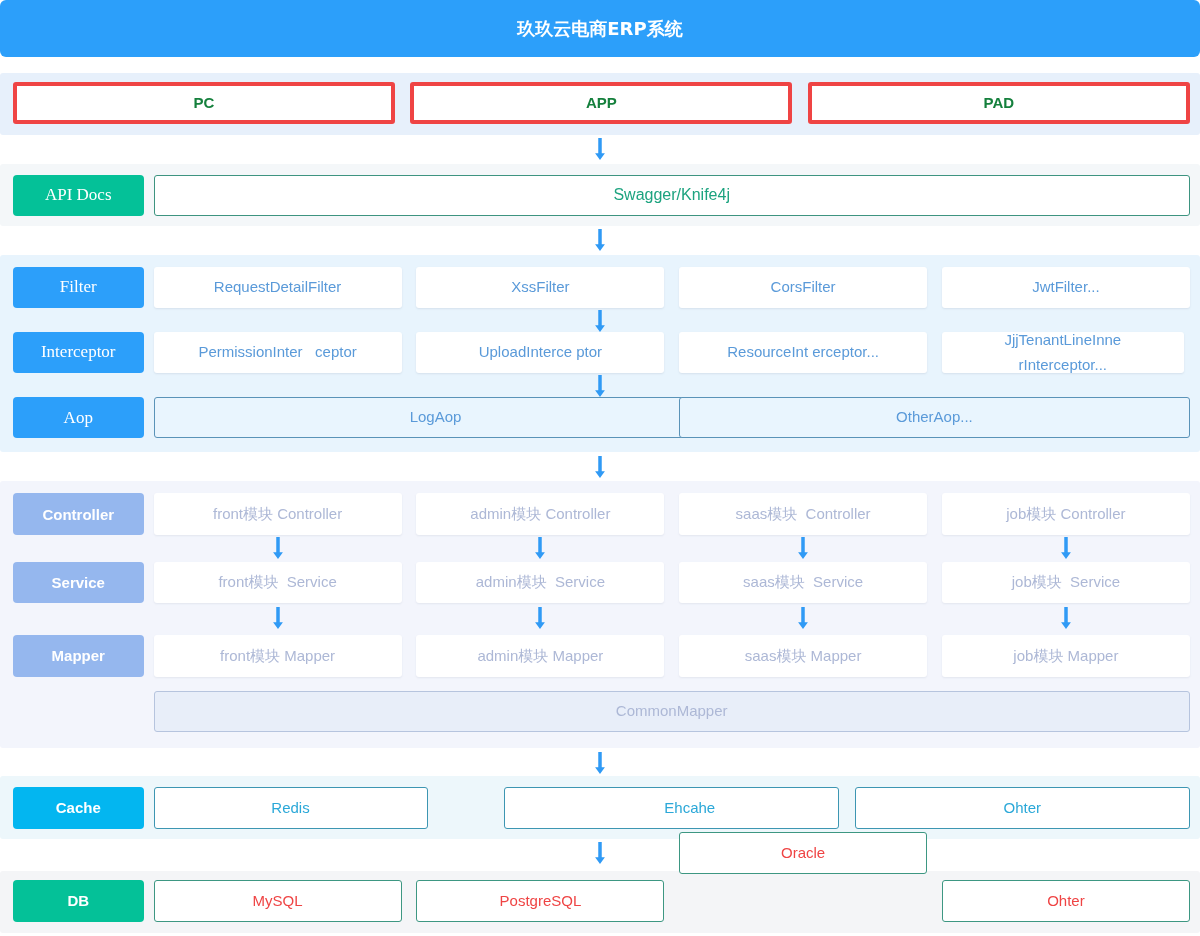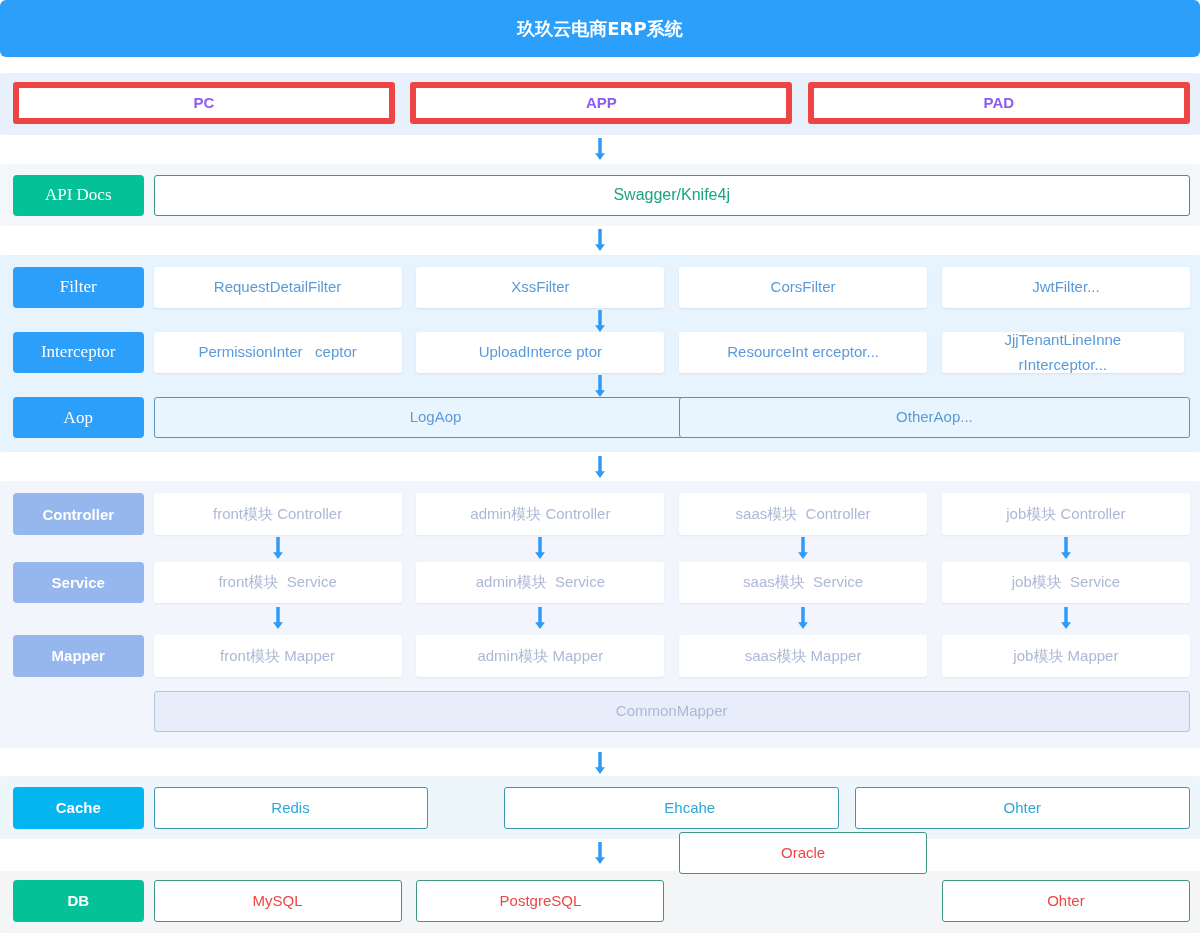--- a/index.html
+++ b/index.html
@@ -27,21 +27,21 @@
 .chip.bold{font-family:"Liberation Sans",sans-serif;font-weight:bold;font-size:15px;align-items:center;}
 .chip-api{background:#04C198;}
 .chip-web{background:#2C9FFA;}
 .chip-biz{background:#95B7EE;}
 .chip-cache{background:#03B6F0;}
 .chip-db{background:#04C198;}
 
 .cell{position:absolute;min-height:41.5px;height:41.5px;border-radius:3px;display:flex;
   align-items:center;justify-content:center;text-align:center;padding:0 8px;white-space:pre-wrap;
   font-family:"Liberation Sans",sans-serif;font-size:15px;line-height:1.35;}
-.cell-client{background:#ffffff;border:6px solid #ef4444;color:#8b5cf6;font-weight:bold;}
+.cell-client{background:#ffffff;border:4px solid #ef4444;color:#15803d;font-weight:bold;}
 .cell-api{background:#ffffff;border:1px solid #3D9480;color:#1CA37F;font-size:16px;}
 .cell-web{background:#ffffff;color:#5A9AD9;box-shadow:0 1px 2px rgba(130,140,160,.18);}
 .cell-aop{background:#E9F5FE;border:1px solid #5A93B8;color:#5A9AD9;}
 .cell-biz{background:#ffffff;color:#ADB8D6;box-shadow:0 1px 2px rgba(130,140,160,.14);}
 .cell-common{background:#E8EEF9;border:1px solid #B6C4DE;color:#ADB8D6;}
 .cell-cache{background:#ffffff;border:1px solid #3D96B2;color:#2BA8D8;}
 .cell-db{background:#ffffff;border:1px solid #3D9782;color:#ef4444;}
 .cell.wrap2{height:41.5px;min-height:41.5px;line-height:25px;padding:0 48px;overflow:visible;}
 
 .arrow{position:absolute;width:12px;height:22px;line-height:0;}

